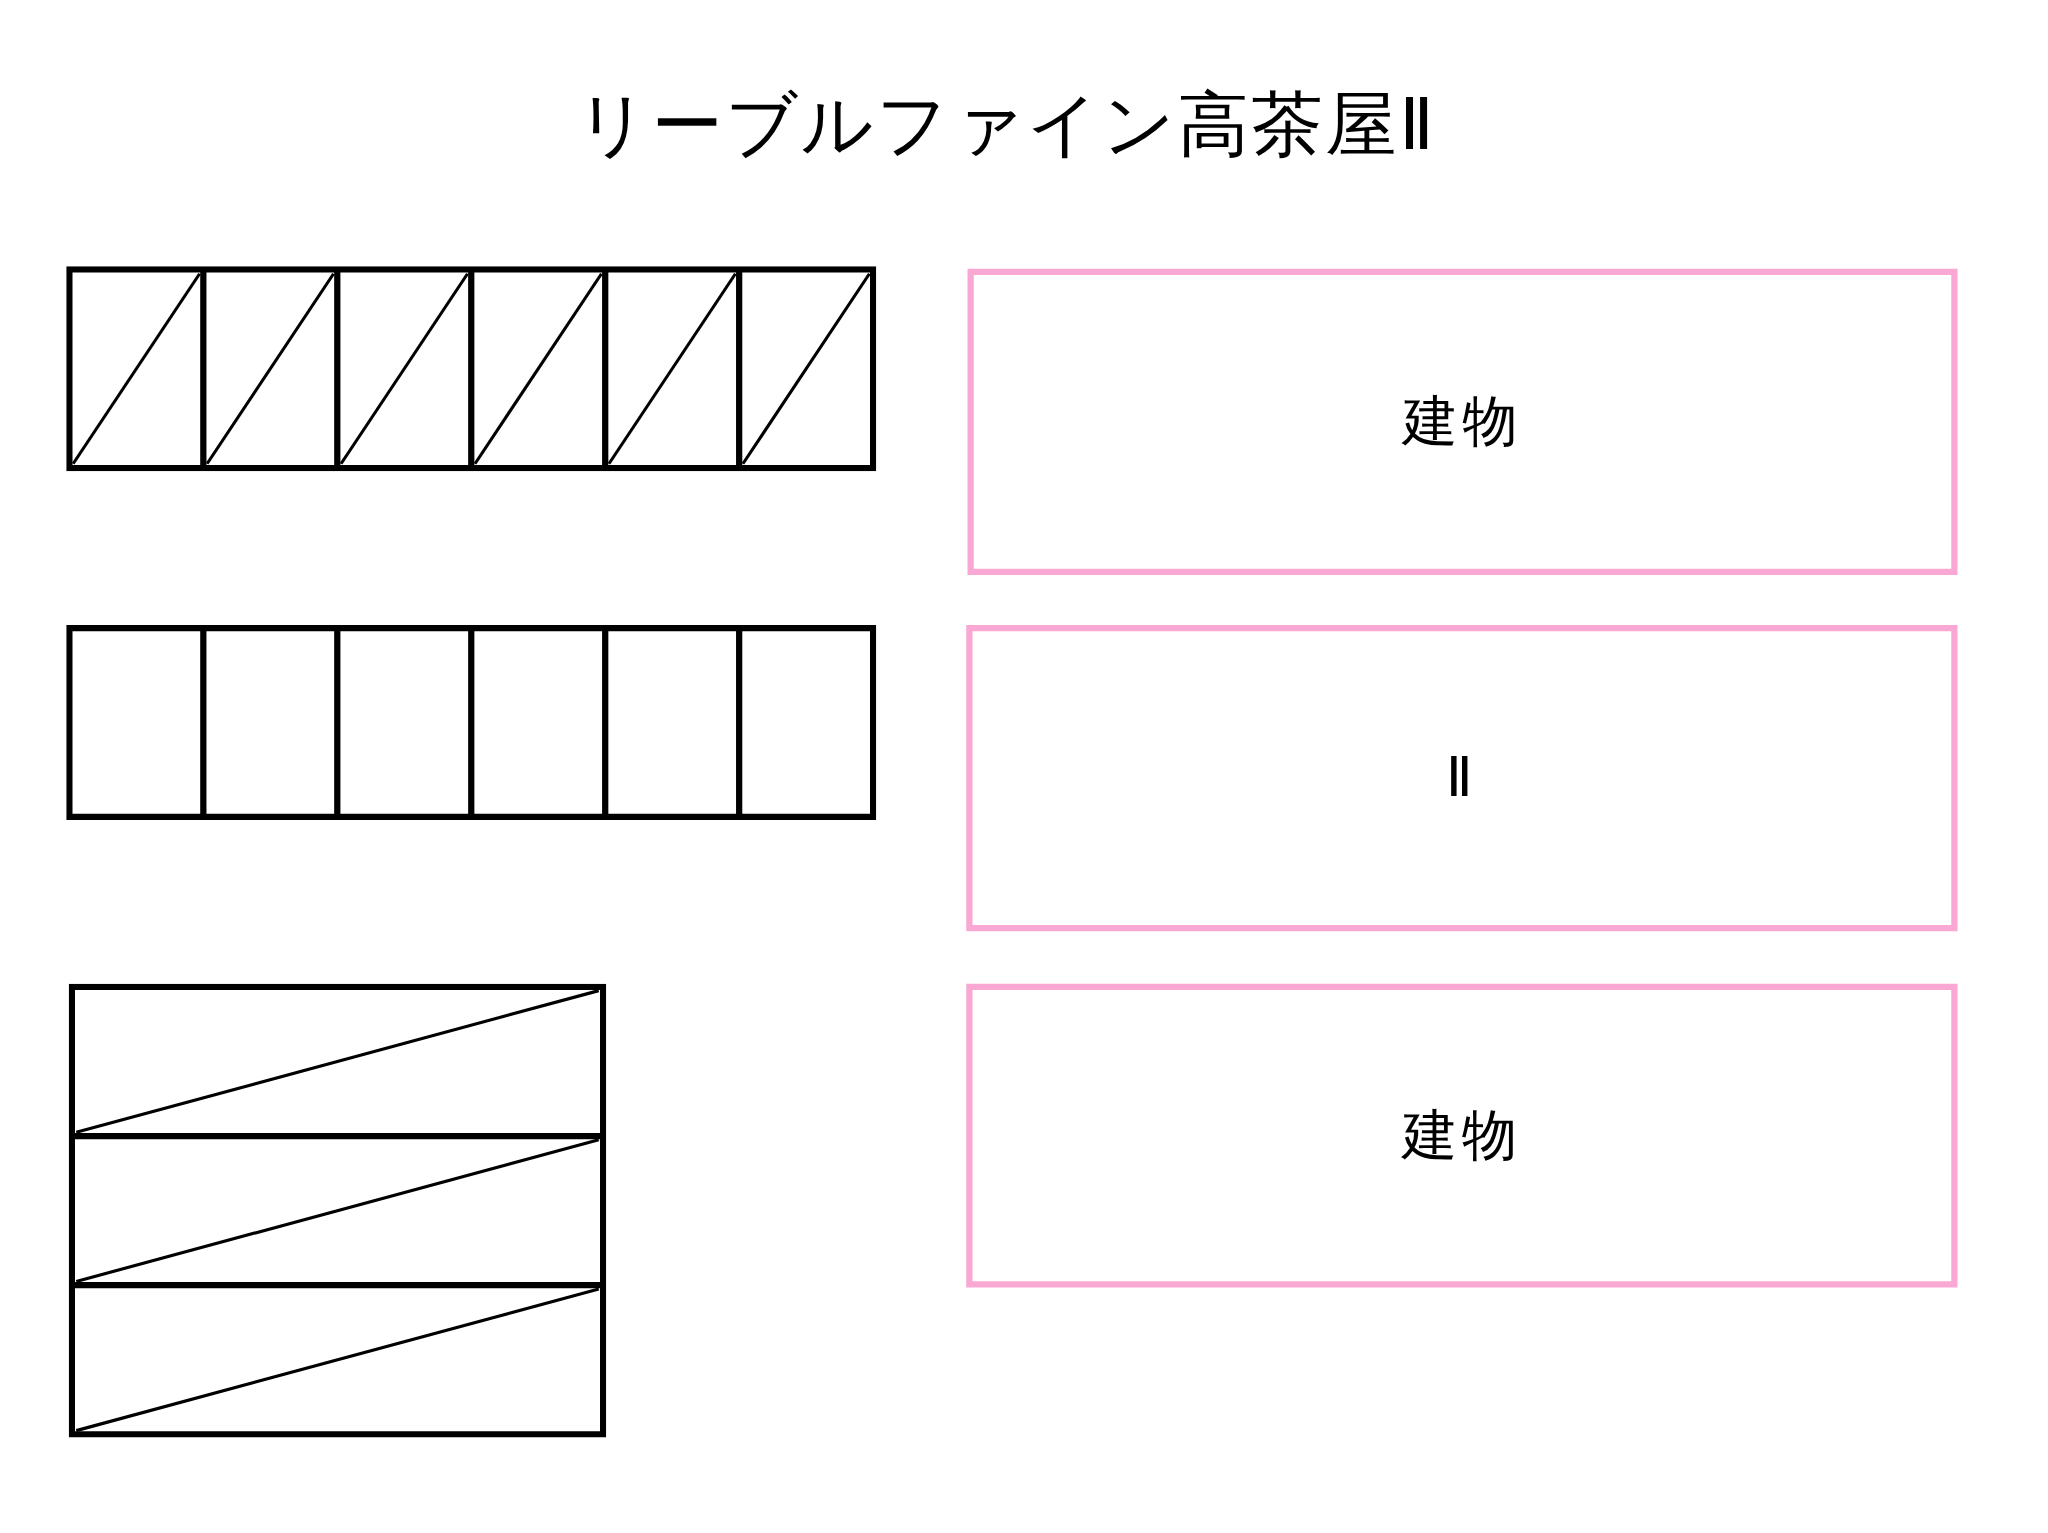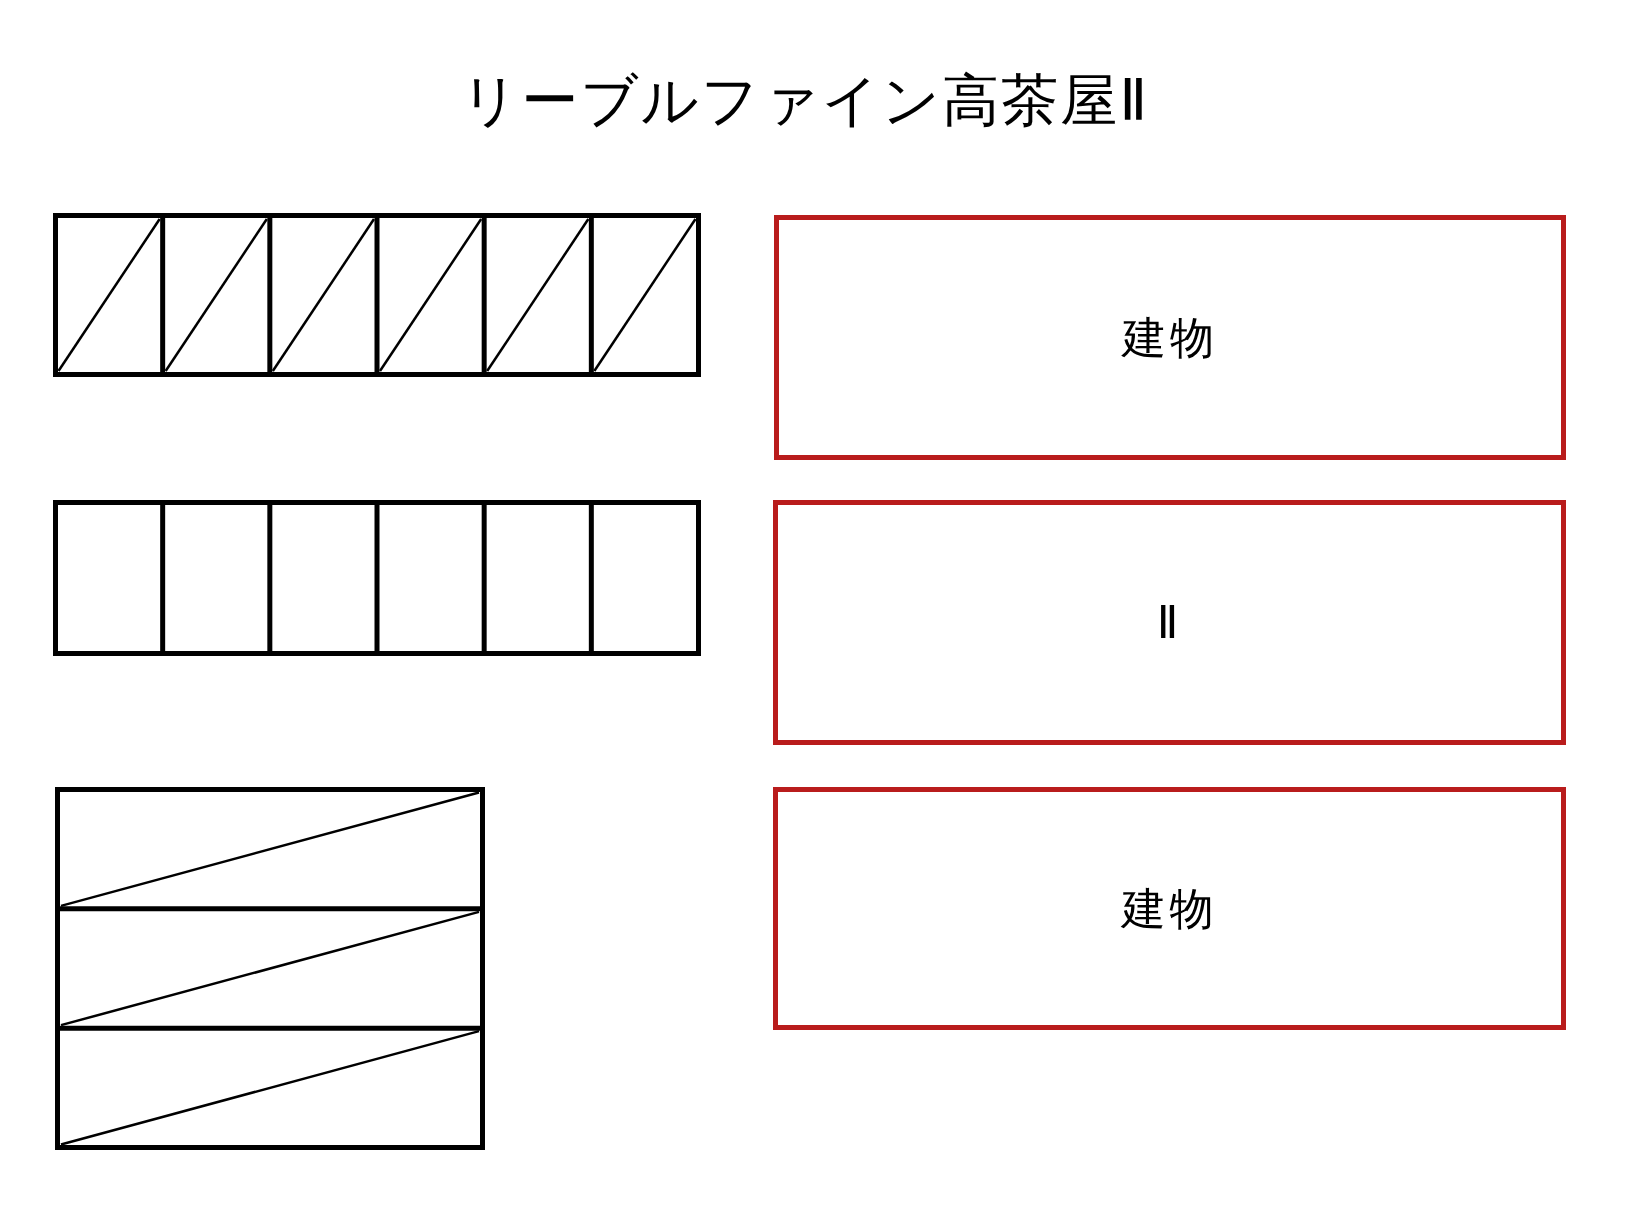--- a/index.html
+++ b/index.html
@@ -30,21 +30,21 @@
   svg.block {
     position: absolute;
     display: block;
   }
   .parking-top    { left: 53px;  top: 213px; }
   .parking-middle { left: 53px;  top: 500px; }
   .parking-bottom { left: 55px;  top: 787px; }
   .building {
     position: absolute;
     box-sizing: border-box;
-    border: 5px solid #b91c1c;
+    border: 5px solid #f9a8d4;
     background: #ffffff;
     display: flex;
     align-items: center;
     justify-content: center;
   }
   .building-1 { left: 774px; top: 215px; width: 792px; height: 245px; }
   .building-2 { left: 773px; top: 500px; width: 793px; height: 245px; }
   .building-3 { left: 773px; top: 787px; width: 793px; height: 243px; }
   .building-label {
     font-size: 44px;

